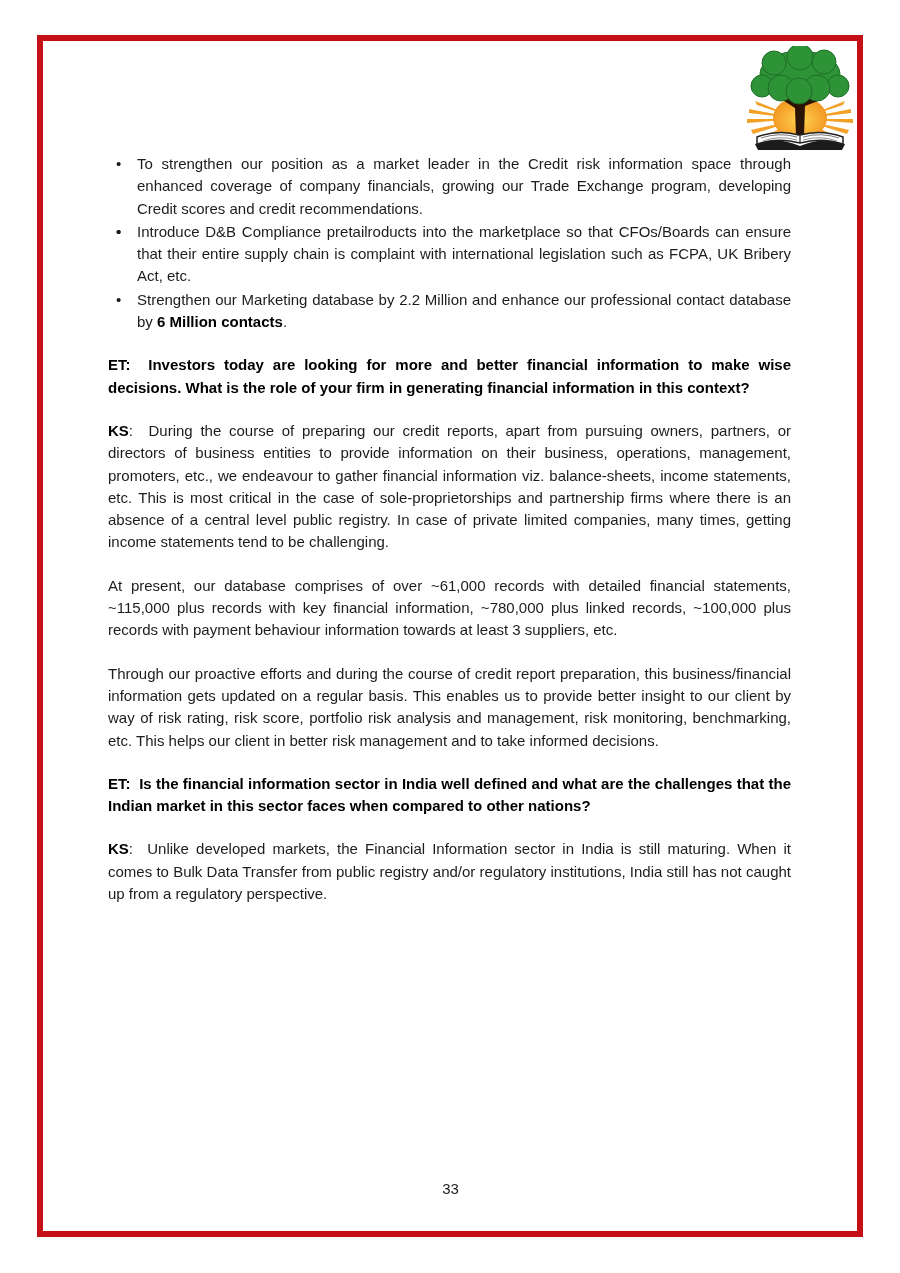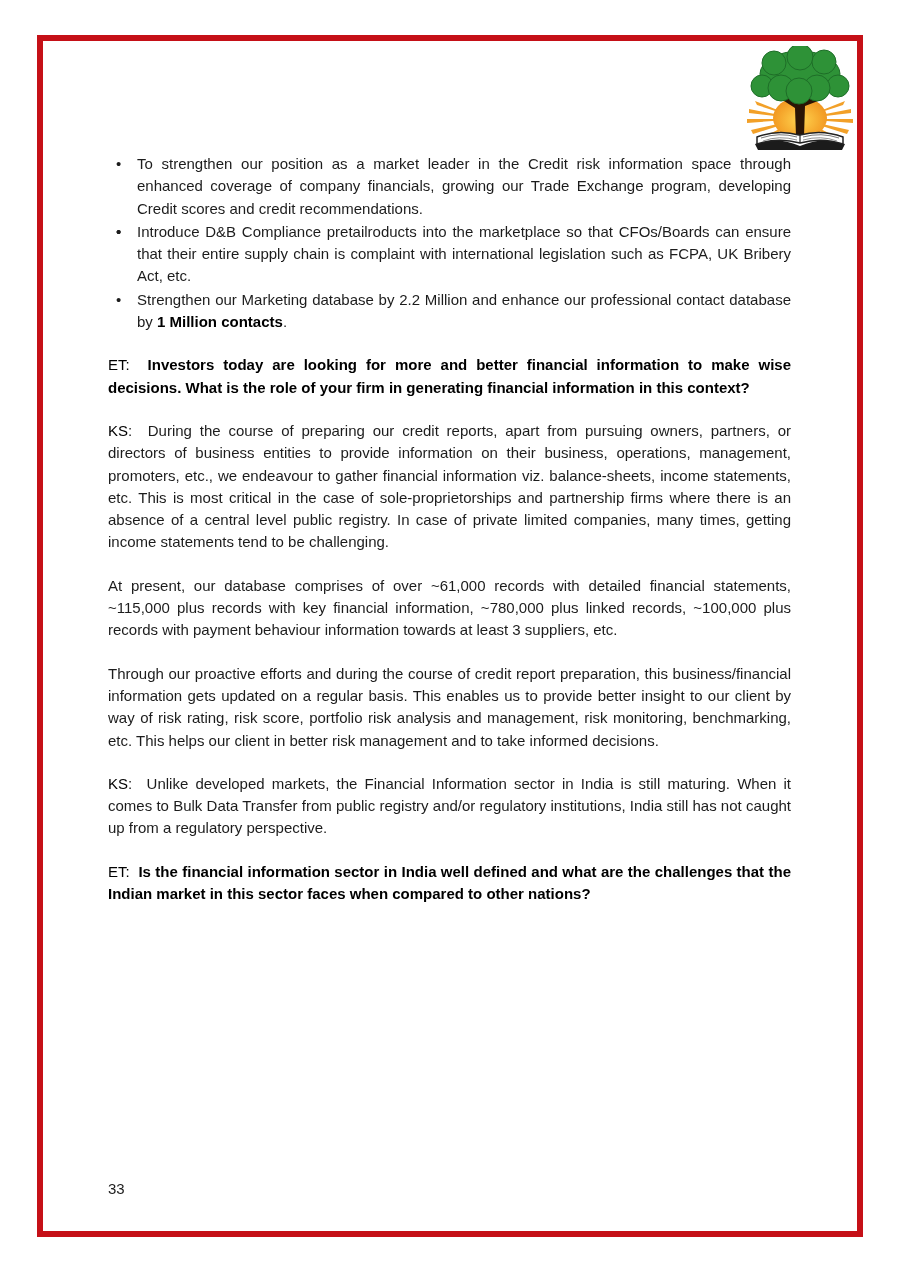--- a/index.html
+++ b/index.html
@@ -43,28 +43,28 @@
     padding-left: 29px;
     margin: 0 0 1px 0;
   }
   .bullet-marker {
     position: absolute;
     left: 8px;
     top: 0;
   }
   p.para { margin: 21px 0 0 0; }
   p.boldpara { font-weight: 700; color: #000000; }
-  .lbl { font-weight: 400; color: #000000; }
+  .lbl { font-weight: 700; color: #000000; }
   strong { color: #000000; }
   .page-number {
     position: absolute;
     left: 108px;
     top: 1180px;
     width: 685px;
-    text-align: left;
+    text-align: center;
     font-size: 15px;
     color: #1c1c1c;
   }
 </style>
 </head>
 <body>
 
 <div class="page">
 
   <div class="frame"></div>
@@ -129,34 +129,34 @@
       </li>
       <li>
         <span class="bullet-marker">•</span>
       </li>
       <li>
         <span class="bullet-marker">•</span>
         <span>Introduce D&amp;B Compliance pretailroducts into the marketplace so that CFOs/Boards can ensure that their entire supply chain is complaint with international legislation such as FCPA, UK Bribery Act, etc.</span>
       </li>
       <li>
         <span class="bullet-marker">•</span>
-        <span><span>Strengthen our Marketing database by 2.2 Million and enhance our professional contact database by </span><strong>1 Million contacts</strong><span>.</span></span>
+        <span><span>Strengthen our Marketing database by 2.2 Million and enhance our professional contact database by </span><strong>6 Million contacts</strong><span>.</span></span>
       </li>
     </ul>
 
     <p class="para boldpara"><span class="lbl">ET:</span><span>&nbsp; Investors today are looking for more and better financial information to make wise decisions. What is the role of your firm in generating financial information in this context?</span></p>
 
     <p class="para"><span class="lbl">KS</span><span>:&nbsp; During the course of preparing our credit reports, apart from pursuing owners, partners, or directors of business entities to provide information on their business, operations, management, promoters, etc., we endeavour to gather financial information viz. balance-sheets, income statements, etc. This is most critical in the case of sole-proprietorships and partnership firms where there is an absence of a central level public registry. In case of private limited companies, many times, getting income statements tend to be challenging.</span></p>
 
 
     <p class="para"><span>At present, our database comprises of over ~61,000 records with detailed financial statements, ~115,000 plus records with key financial information, ~780,000 plus linked records, ~100,000 plus records with payment behaviour information towards at least 3 suppliers, etc.</span></p>
 
     <p class="para"><span>Through our proactive efforts and during the course of credit report preparation, this business/financial information gets updated on a regular basis. This enables us to provide better insight to our client by way of risk rating, risk score, portfolio risk analysis and management, risk monitoring, benchmarking, etc. This helps our client in better risk management and to take informed decisions.</span></p>
 
+    <p class="para boldpara"><span class="lbl">ET:</span><span>&nbsp; Is the financial information sector in India well defined and what are the challenges that the Indian market in this sector faces when compared to other nations?</span></p>
+
     <p class="para"><span class="lbl">KS</span><span>:&nbsp; Unlike developed markets, the Financial Information sector in India is still maturing. When it comes to Bulk Data Transfer from public registry and/or regulatory institutions, India still has not caught up from a regulatory perspective.</span></p>
-
-    <p class="para boldpara"><span class="lbl">ET:</span><span>&nbsp; Is the financial information sector in India well defined and what are the challenges that the Indian market in this sector faces when compared to other nations?</span></p>
 
   </div>
 
   <div class="page-number">33</div>
 
 </div>
 
 </body></html>

